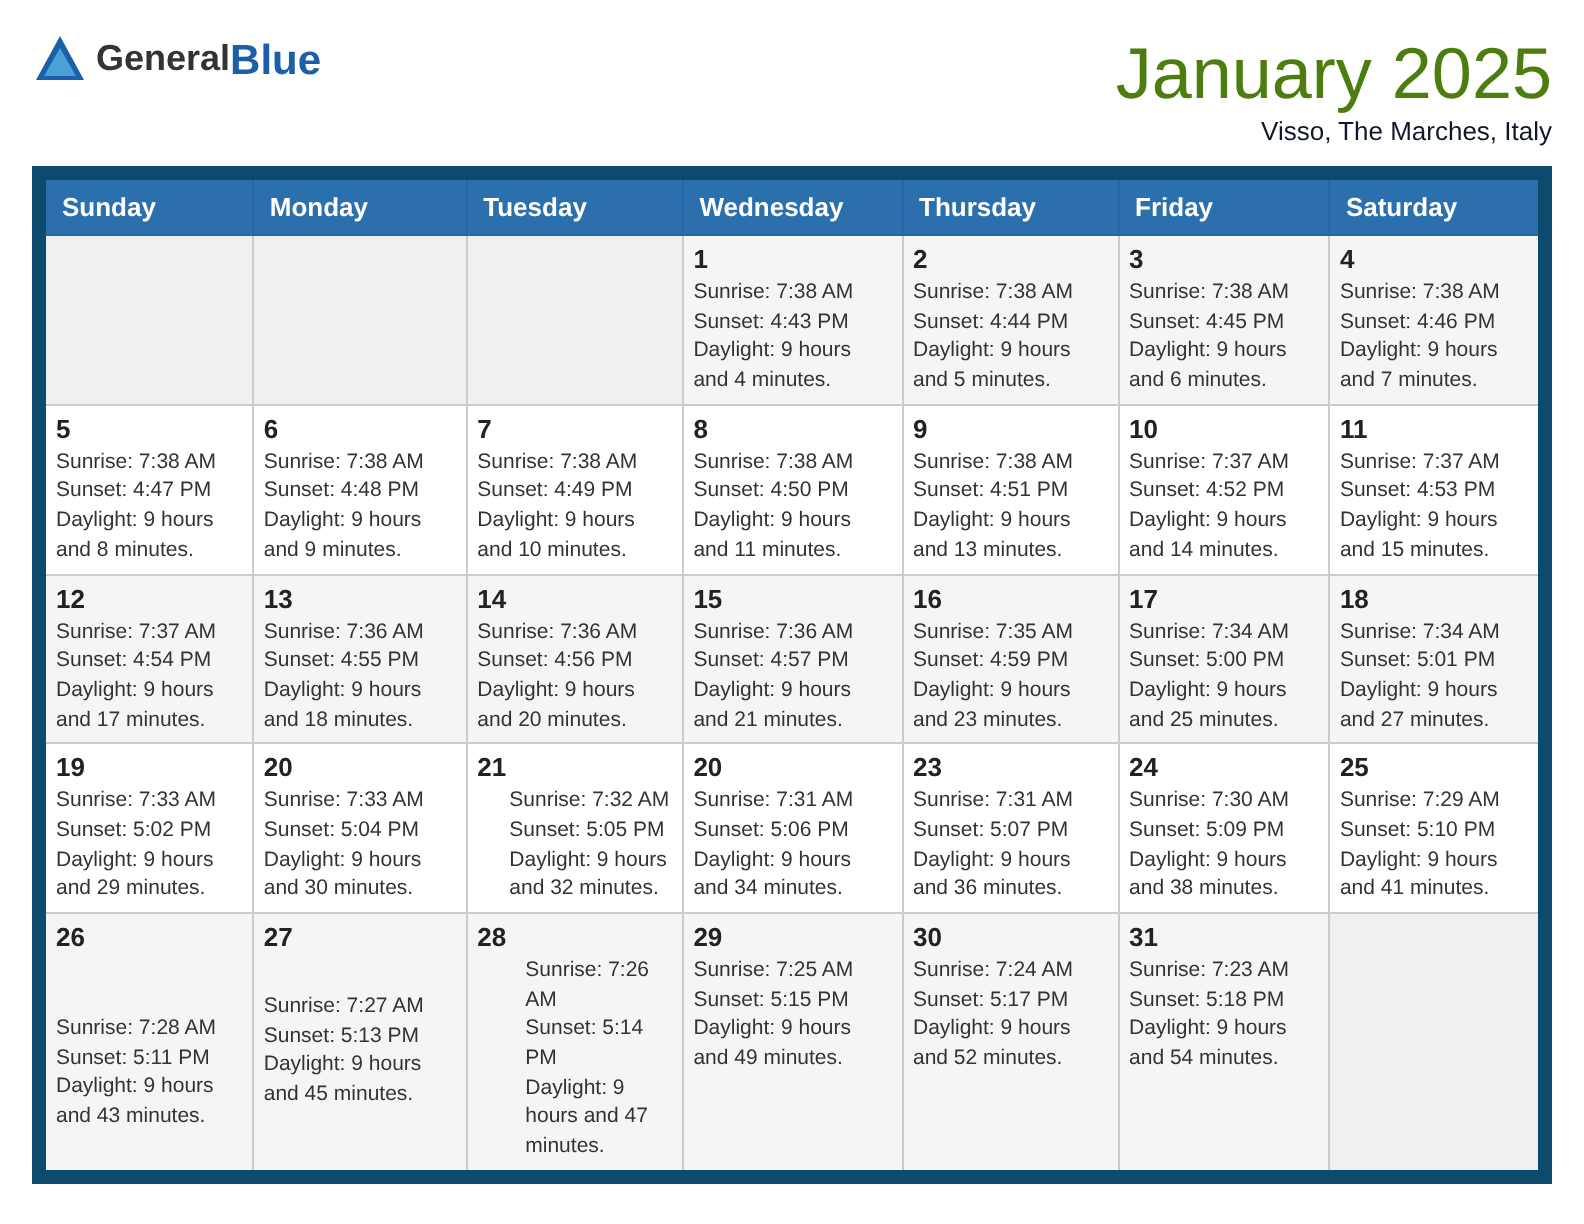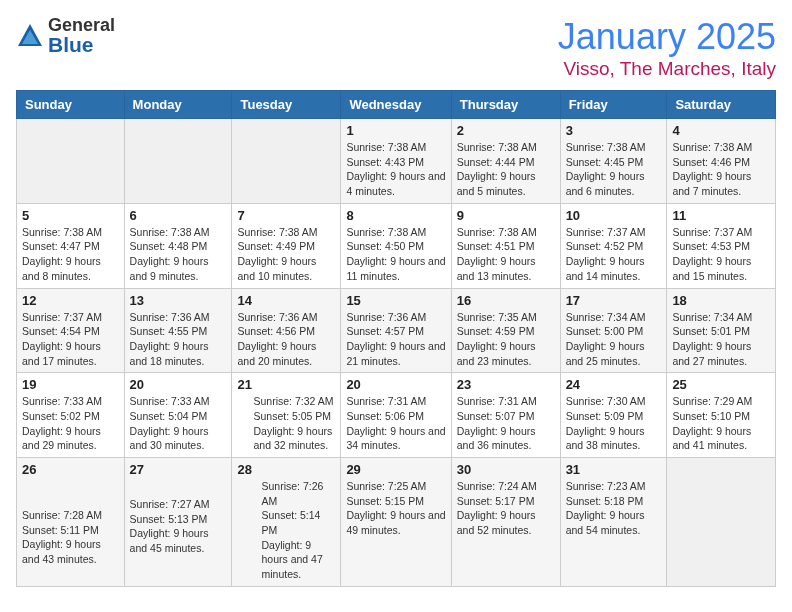--- a/index.html
+++ b/index.html
@@ -15,21 +15,21 @@
       justify-content: space-between;
       align-items: flex-start;
       margin-bottom: 10px;
     }
     .logo {
       display: flex;
       align-items: center;
     }
     .logo-text {
       display: flex;
-      flex-direction: column;
+      flex-direction: row;
       line-height: 1;
     }
     .logo-general {
       font-size: 18px;
       font-weight: bold;
       color: #333;
     }
     .logo-blue {
       font-size: 21px;
       font-weight: bold;
@@ -39,30 +39,30 @@
       width: 28px;
       height: 28px;
       margin-right: 4px;
     }
     .title-block {
       text-align: right;
     }
     .month-title {
       font-size: 36px;
       font-weight: normal;
-      color: #3b82f6;
+      color: #4d7c0f;
     }
     .location {
-      font-size: 19px;
-      color: #be185d;
+      font-size: 13px;
+      color: #0f172a;
     }
     .calendar {
       width: 100%;
       border-collapse: collapse;
-      border: 1px solid #0c4a6e;
+      border: 7px solid #0c4a6e;
     }
     .calendar th {
       background: #2c6fad;
       color: #fff;
       font-size: 13px;
       padding: 6px 8px;
       text-align: left;
       border: 1px solid #2a65a0;
     }
     .calendar td {

